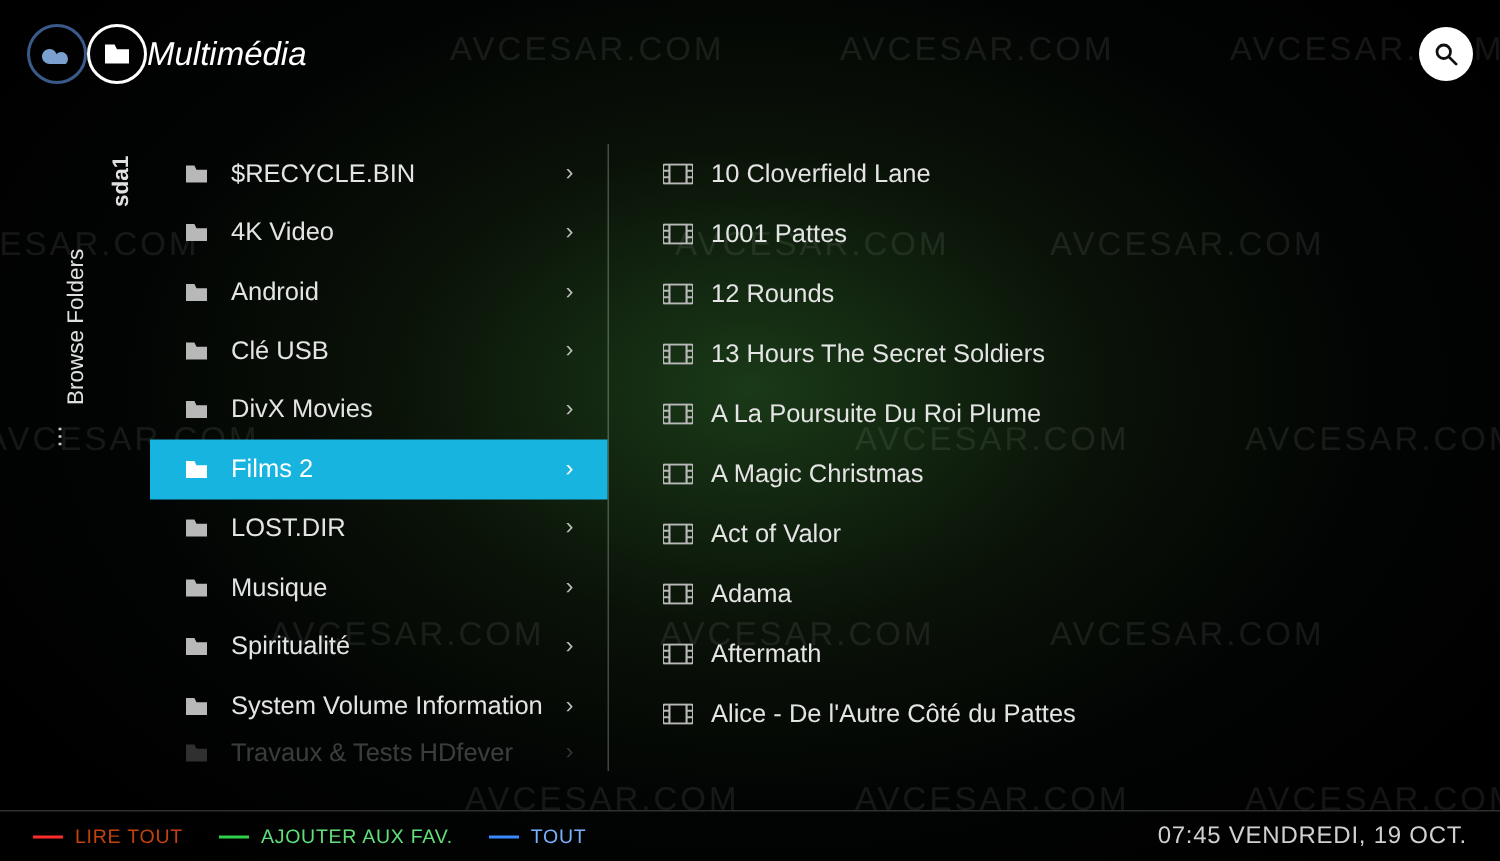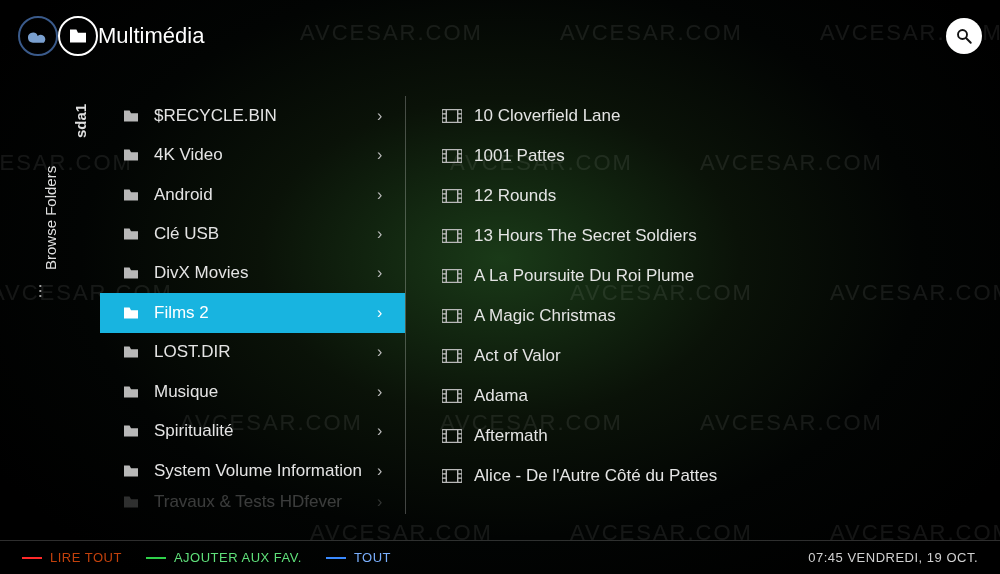--- a/index.html
+++ b/index.html
@@ -17,21 +17,21 @@
     opacity: 0.08; overflow: hidden;
   }
   .watermark-text {
     position: absolute; color: #fff; font-size: 22px; letter-spacing: 2px;
     font-weight: 400; white-space: nowrap;
   }
 
   
   .header {
     position: absolute; top: 14px; left: 18px; right: 18px; height: 44px;
-    display: flex; align-items: center; 
+    display: flex; align-items: center;  font-style: italic;
   }
   .hdr-icon-btn {
     width: 40px; height: 40px; border-radius: 50%;
     display: flex; align-items: center; justify-content: center;
     cursor: pointer;
   }
   .hdr-icon-btn.cloud { border: 2px solid #3a5a8a; color: #7aa0d0; }
   .hdr-icon-btn.folder { border: 2px solid #fff; color: #fff; }
   .hdr-title { font-size: 22px; font-weight: 400; color: #fff; }
   .search-btn {
@@ -78,21 +78,21 @@
     position: absolute; left: 0; right: 0; bottom: 0; height: 34px;
     border-top: 1px solid rgba(255,255,255,0.18);
     display: flex; align-items: center; padding: 0 22px;
     font-size: 13px; letter-spacing: 0.5px;
   }
   .legend { display: flex; align-items: center; margin-right: 24px; }
   .legend .dash { width: 20px; height: 2px; margin-right: 8px; }
   .legend.red .dash { background: #ff2a2a; } .legend.red span { color: #c2410c; }
   .legend.green .dash { background: #2fd04a; } .legend.green span { color: #5fe07a; }
   .legend.blue .dash { background: #3a8aff; } .legend.blue span { color: #7ab0ff; }
-  .clock { margin-left: auto; color: #d0d0d0; font-size: 13px; }
+  .clock { margin-left: auto; color: #d0d0d0; font-size: 16px; }
 
   
   svg { display: block; }
 </style>
 </head>
 <body>
 
 <div class="watermark">
   <span class="watermark-text" style="top:20px; left:300px;">AVCESAR.COM</span>
   <span class="watermark-text" style="top:20px; left:560px;">AVCESAR.COM</span>

